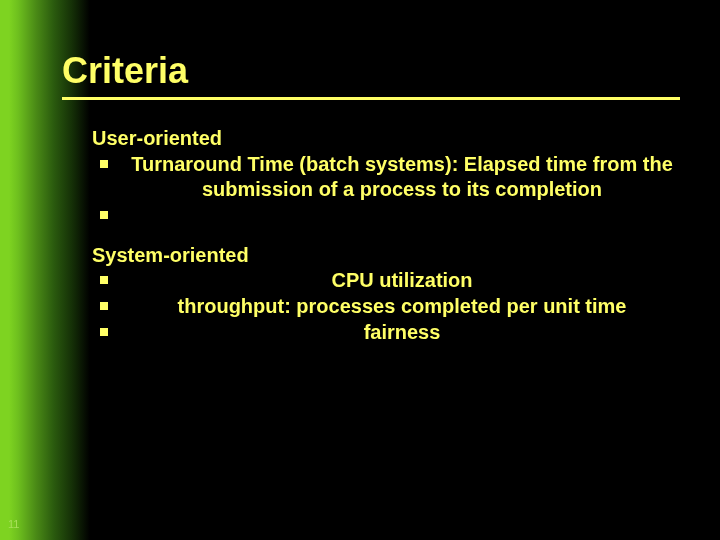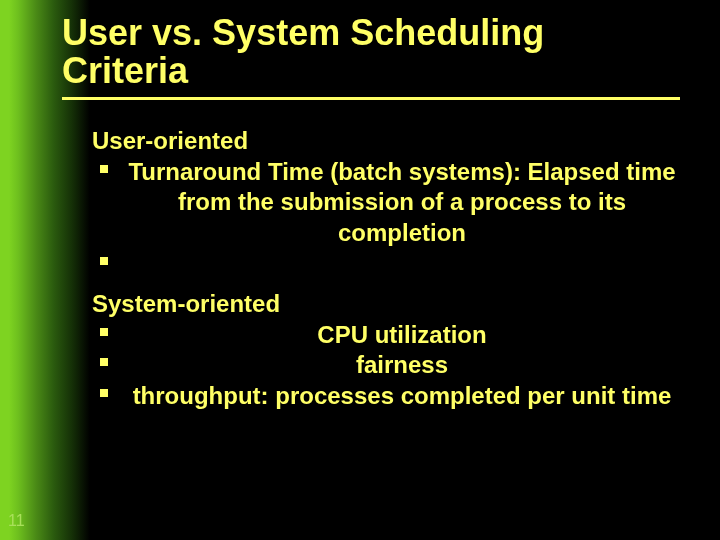--- a/index.html
+++ b/index.html
@@ -48,21 +48,21 @@
     top: 97px;
     width: 618px;
     height: 3px;
     background: #ffff66;
   }
   .body {
     position: absolute;
     left: 92px;
     top: 126px;
     width: 590px;
-    font-size: 24px;
+    font-size: 20px;
     font-weight: bold;
     color: #ffff66;
     line-height: 1.28;
   }
   .section-head {
     margin: 0 0 0 0;
   }
   .bullets {
     list-style: none;
     padding: 0;
@@ -82,47 +82,47 @@
     height: 8px;
     background: #ffff66;
   }
   .gap {
     height: 40px;
   }
   .page-num {
     position: absolute;
     left: 8px;
     bottom: 10px;
-    font-size: 16px;
+    font-size: 11px;
     color: #a8e05a;
   }
 </style>
 </head>
 <body>
 
 <div class="slide">
   <div class="gradient"></div>
 
   <div class="title">
-    <span>User vs. System Scheduling</span><br>
+    <br>
     <span>Criteria</span>
   </div>
   <div class="title-underline"></div>
 
   <div class="body">
     <div class="section-head">User-oriented</div>
     <ul class="bullets">
       <li><span class="sq"></span><span>Turnaround Time (batch systems): Elapsed time from the submission of a process to its completion</span></li>
       <li><span class="sq"></span></li>
     </ul>
 
     <div class="gap"></div>
 
     <div class="section-head">System-oriented</div>
     <ul class="bullets">
       <li><span class="sq"></span><span>CPU utilization</span></li>
+      <li><span class="sq"></span><span>throughput: processes completed per unit time</span></li>
       <li><span class="sq"></span><span>fairness</span></li>
-      <li><span class="sq"></span><span>throughput: processes completed per unit time</span></li>
     </ul>
   </div>
 
   <div class="page-num">11</div>
 </div>
 
 </body></html>

